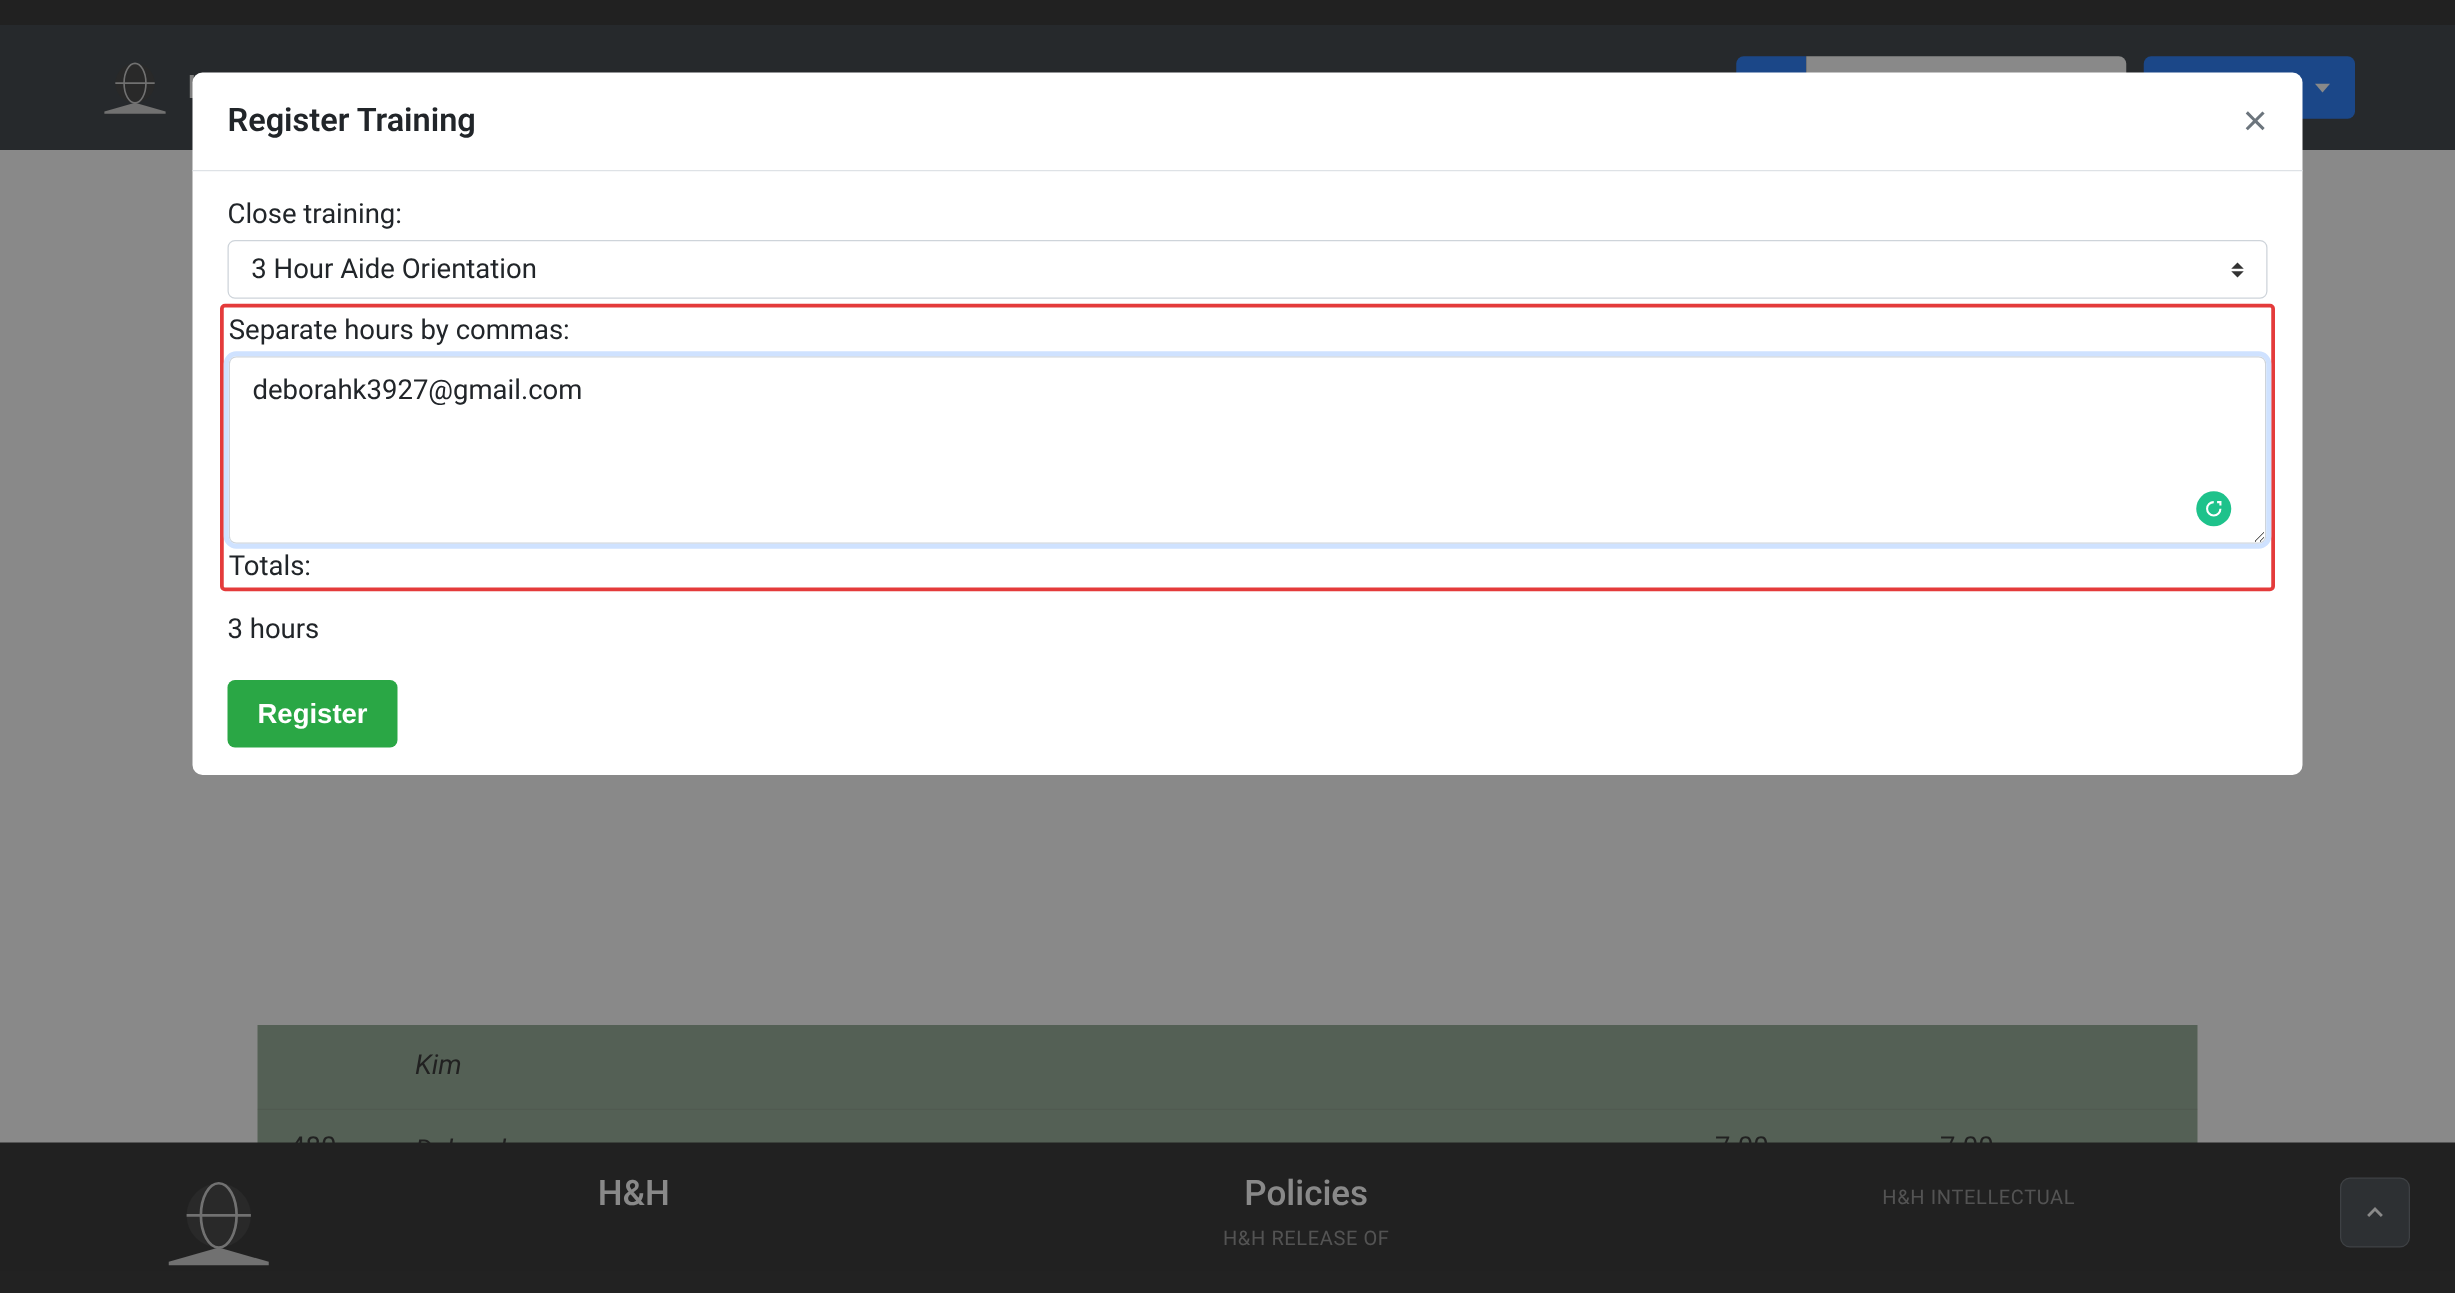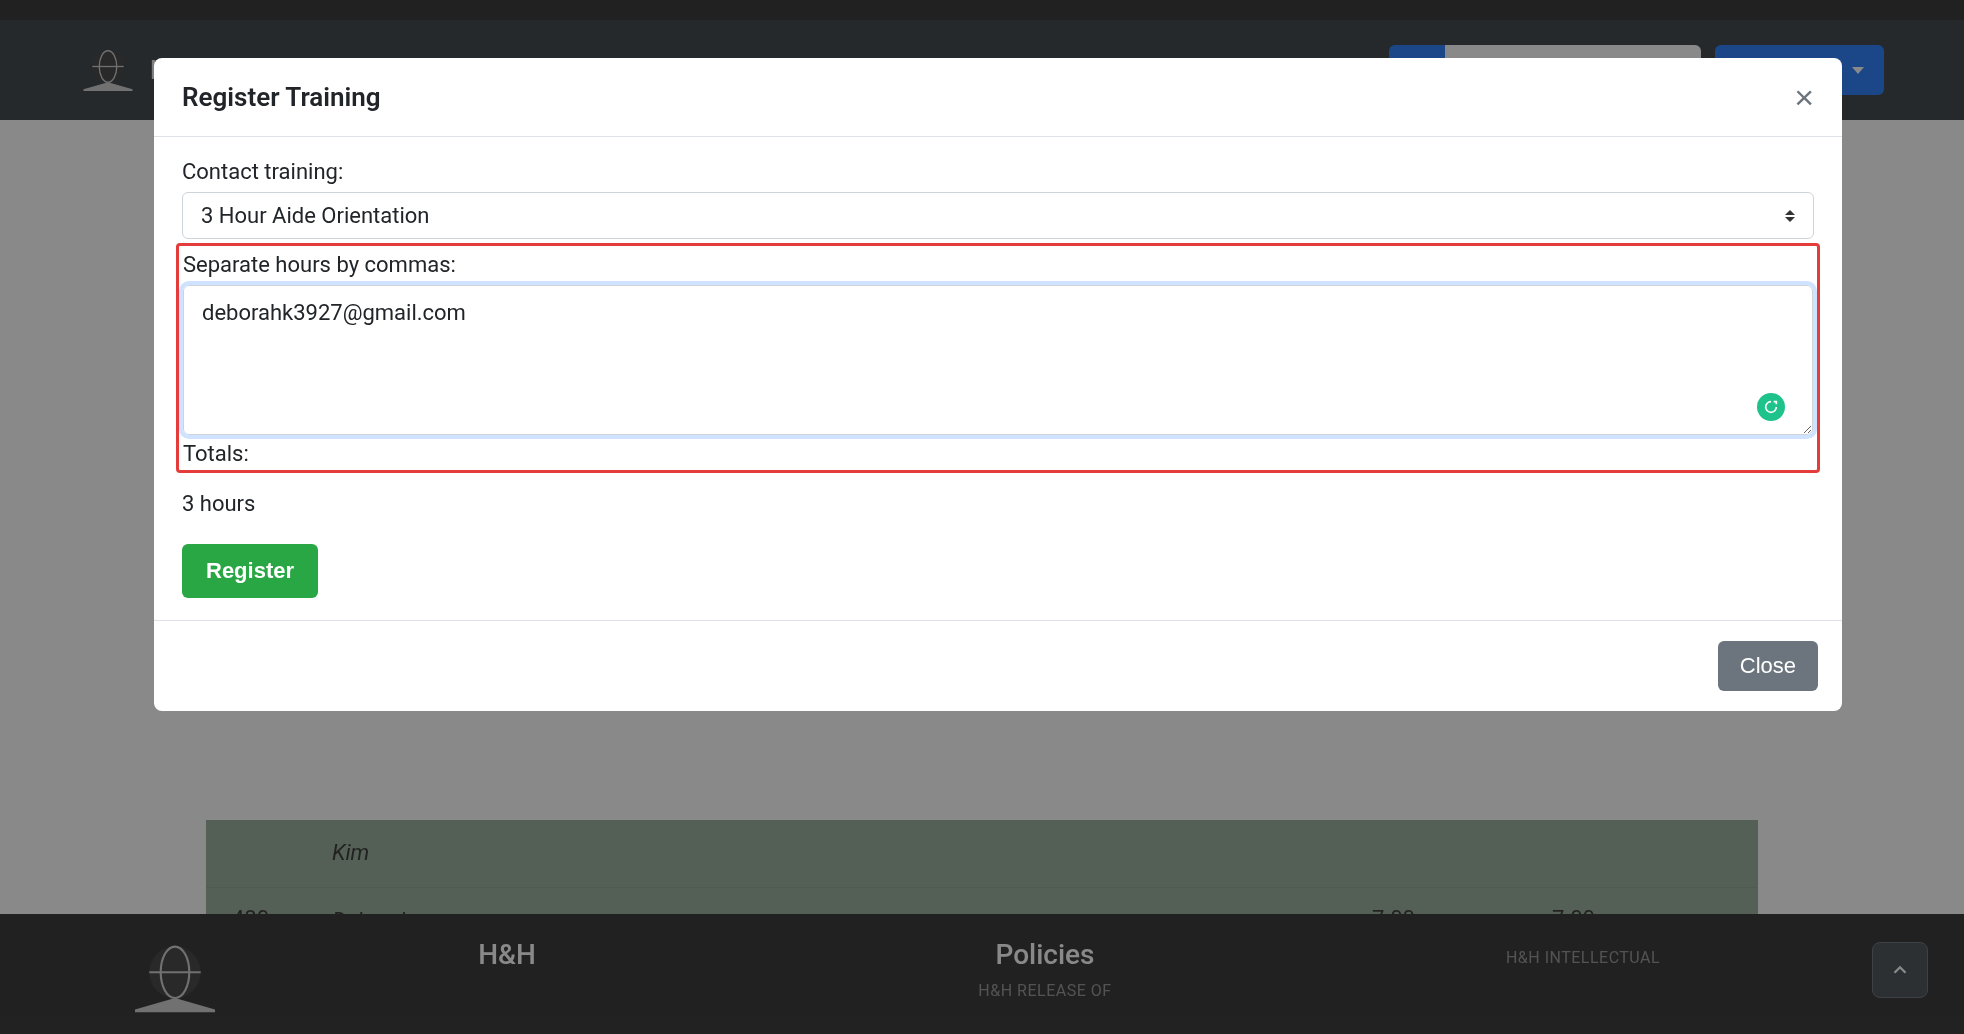--- a/index.html
+++ b/index.html
@@ -289,21 +289,21 @@
 <div class="overlay"></div>
 
 <div class="modal">
   <div class="modal-header">
     <div class="modal-title">Register Training</div>
     <button class="modal-close">
       <span>×</span>
     </button>
   </div>
   <div class="modal-body">
-    <div class="label">Contact training:</div>
+    <div class="label">Close training:</div>
     <div class="select-wrap">
       <div class="select-box">
         <span>3 Hour Aide Orientation</span>
         <span class="select-caret">
           <span class="tri-up"></span>
             <span class="tri-dn"></span>
         </span>
       </div>
     </div>
 
@@ -318,16 +318,13 @@
             </svg>
         </div>
       </div>
       <div class="totals-label">Totals:</div>
     </div>
 
     <div class="totals-value">3 hours</div>
 
     <button class="register-btn">Register</button>
   </div>
-  <div class="modal-footer">
-    <button class="close-btn-foot">Close</button>
-  </div>
 </div>
 
 </body></html>

